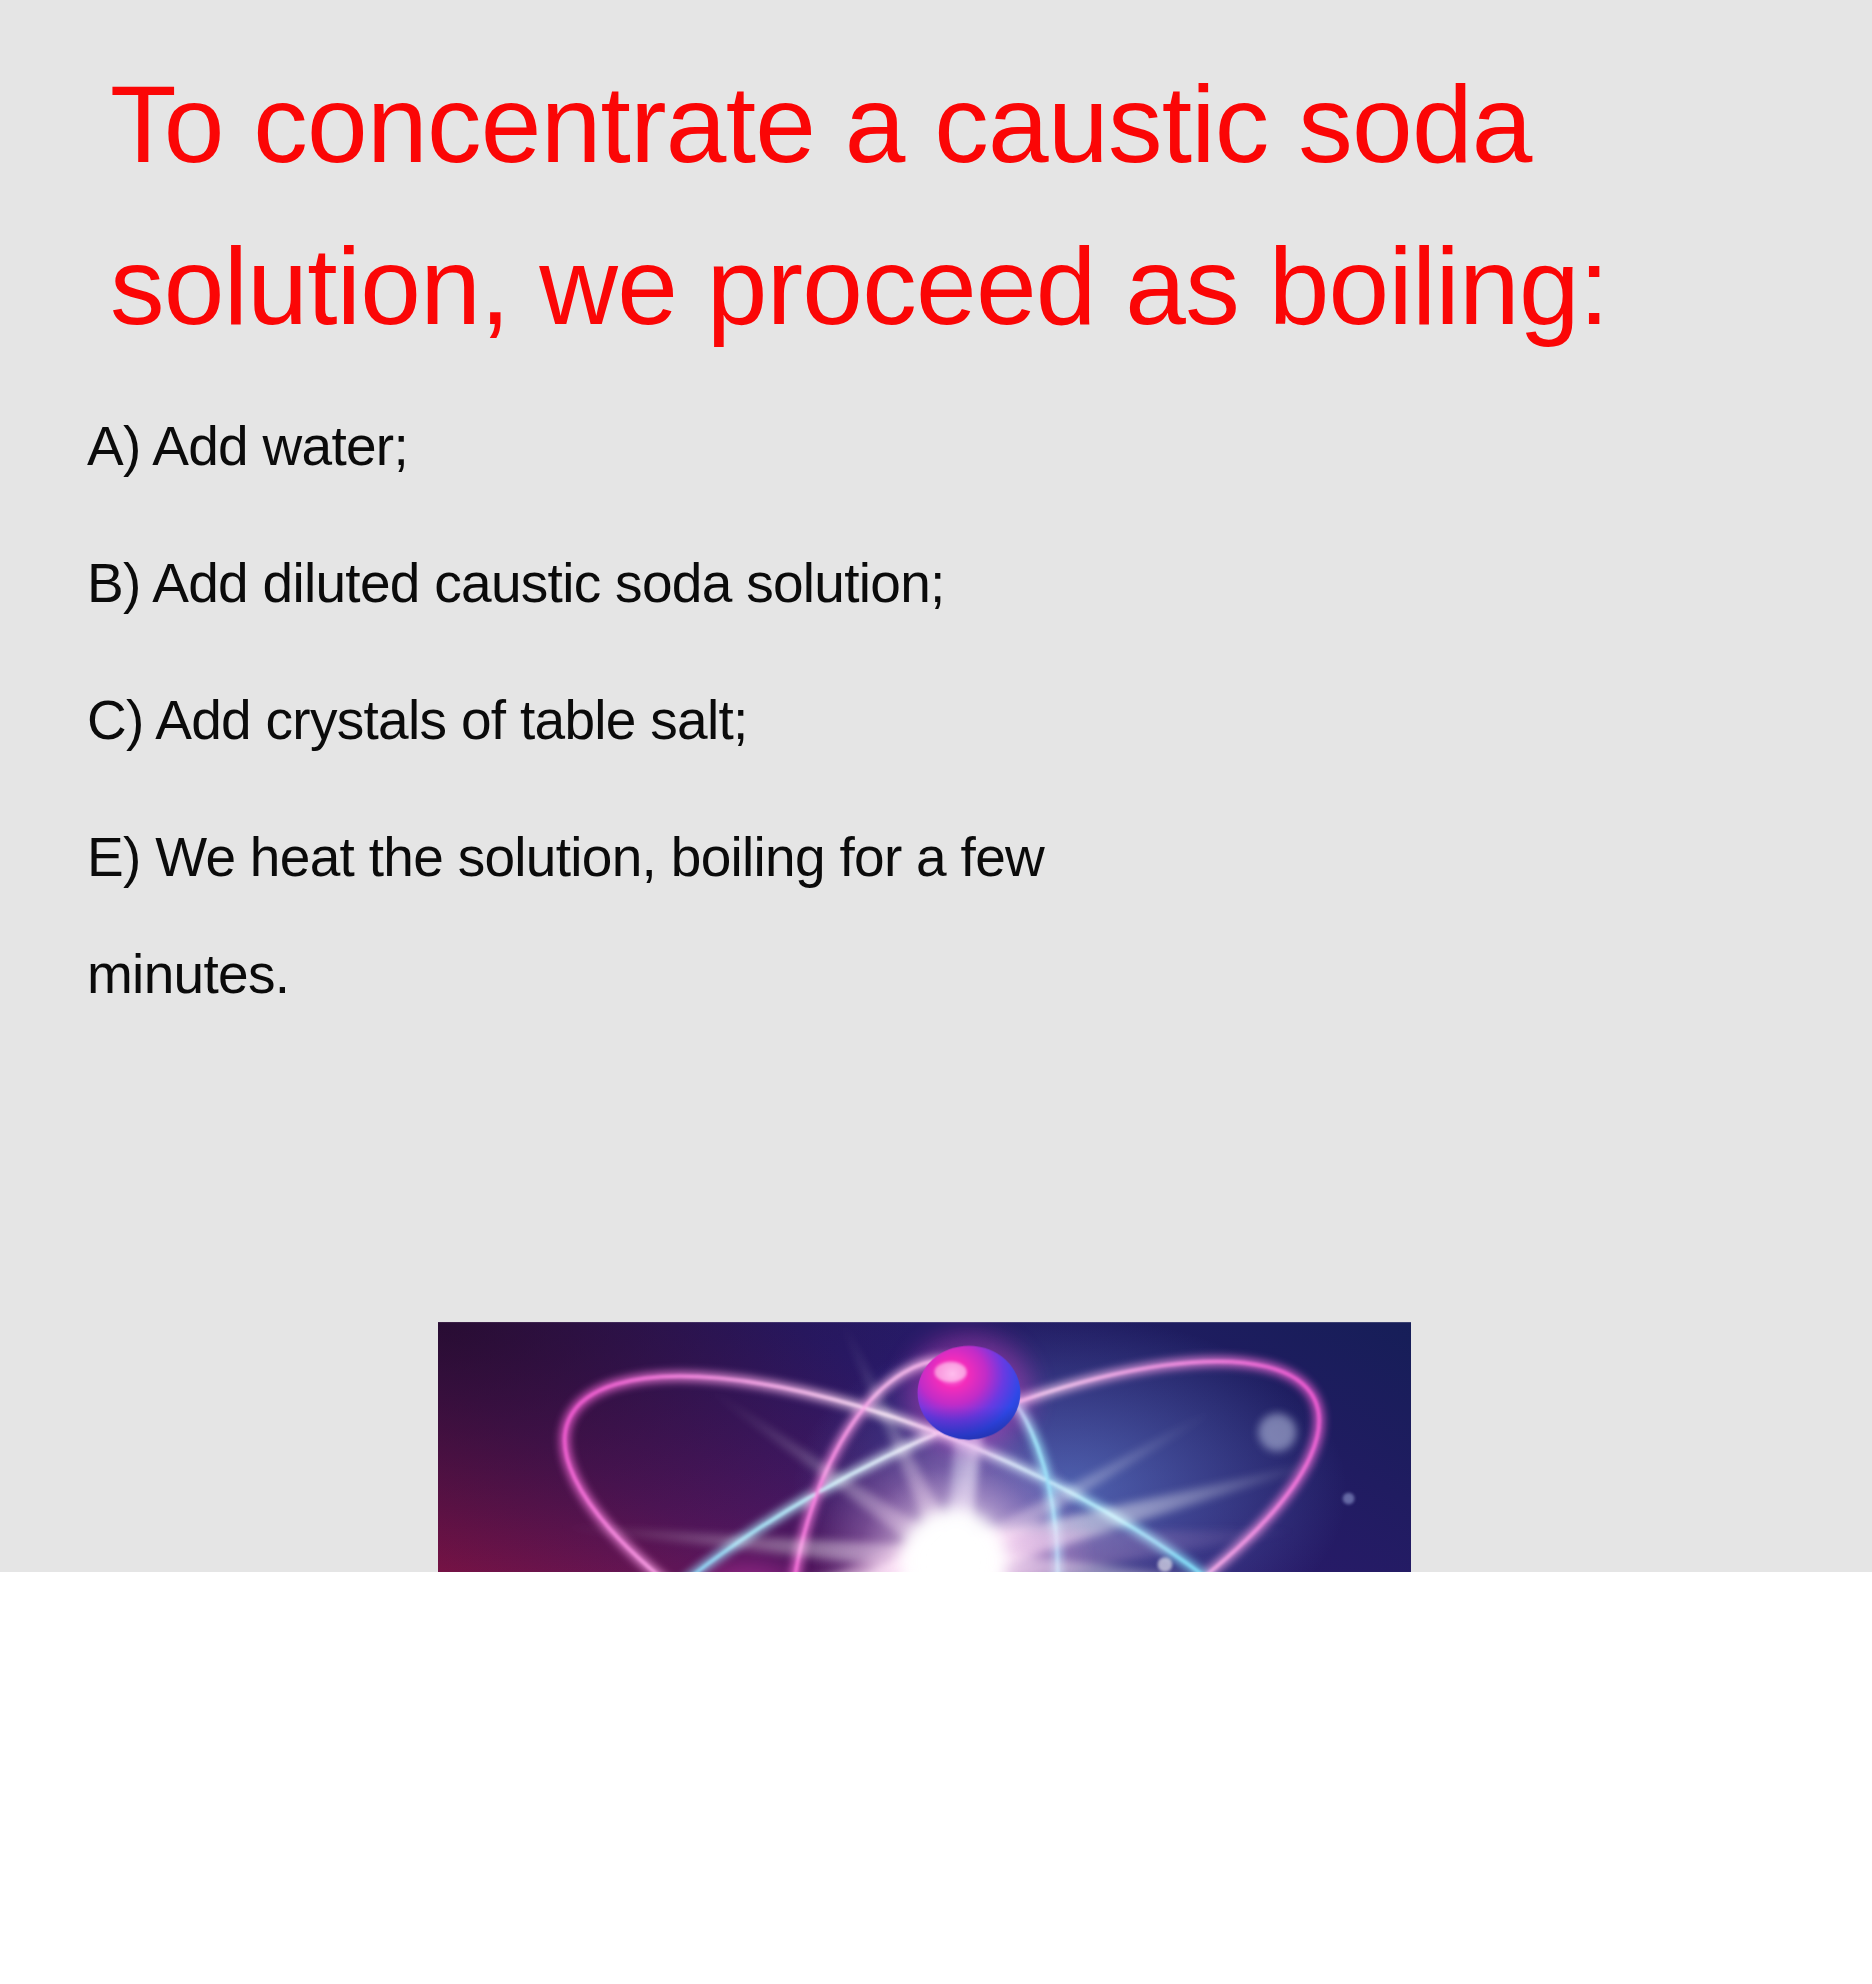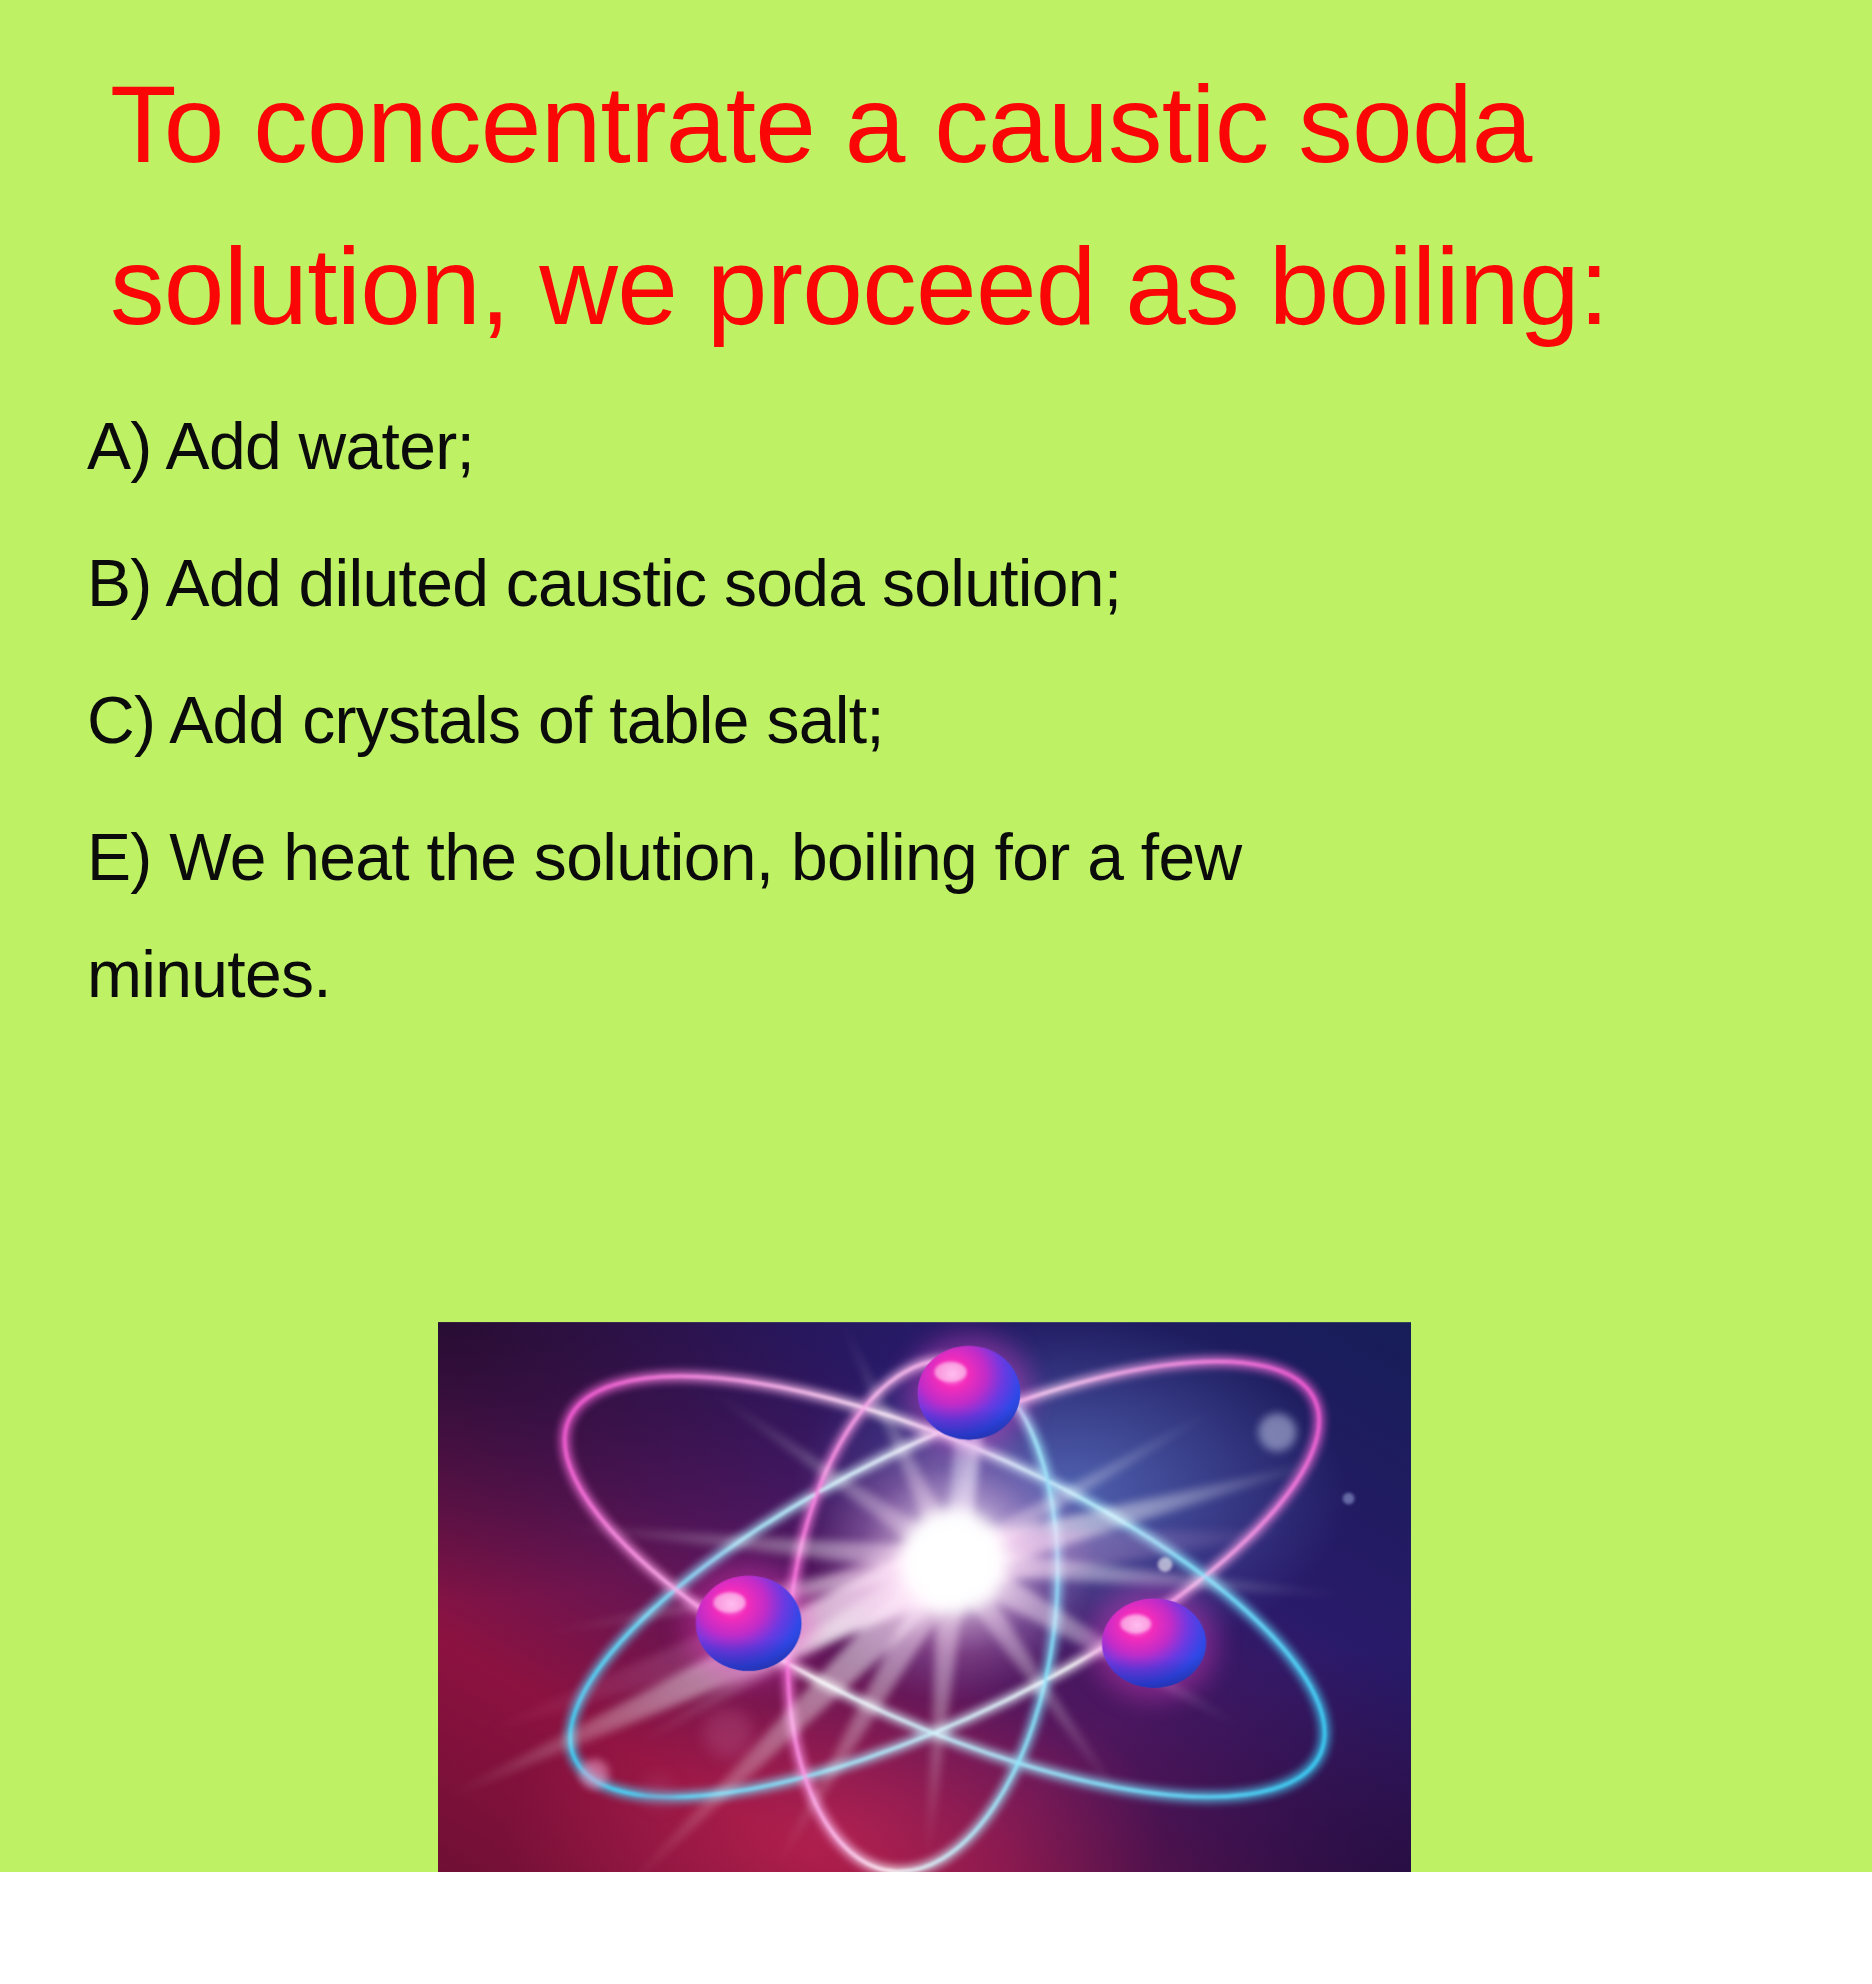--- a/index.html
+++ b/index.html
@@ -3,22 +3,22 @@
 <meta charset="utf-8">
 <style>
   html, body {
     margin: 0;
     padding: 0;
     background: #ffffff;
   }
   .slide {
     position: relative;
     width: 1873px;
-    height: 1872px;
-    background: #bef264;
+    height: 1572px;
+    background: #e5e5e5;
     overflow: hidden;
     font-family: "Liberation Sans", sans-serif;
   }
   .title {
     position: absolute;
     left: 110px;
     top: 43px;
     margin: 0;
     font-size: 109px;
     line-height: 162px;
@@ -28,21 +28,21 @@
     white-space: nowrap;
   }
   .options {
     position: absolute;
     left: 87px;
     top: 388px;
     width: 1733px;
   }
   .option {
     margin: 0 0 20px 0;
-    font-size: 66px;
+    font-size: 55px;
     line-height: 117px;
     font-weight: 400;
     color: #0b0b0b;
     letter-spacing: -0.7px;
     white-space: pre-line;
   }
   .atom-figure {
     position: absolute;
     left: 438px;
     top: 1322px;

